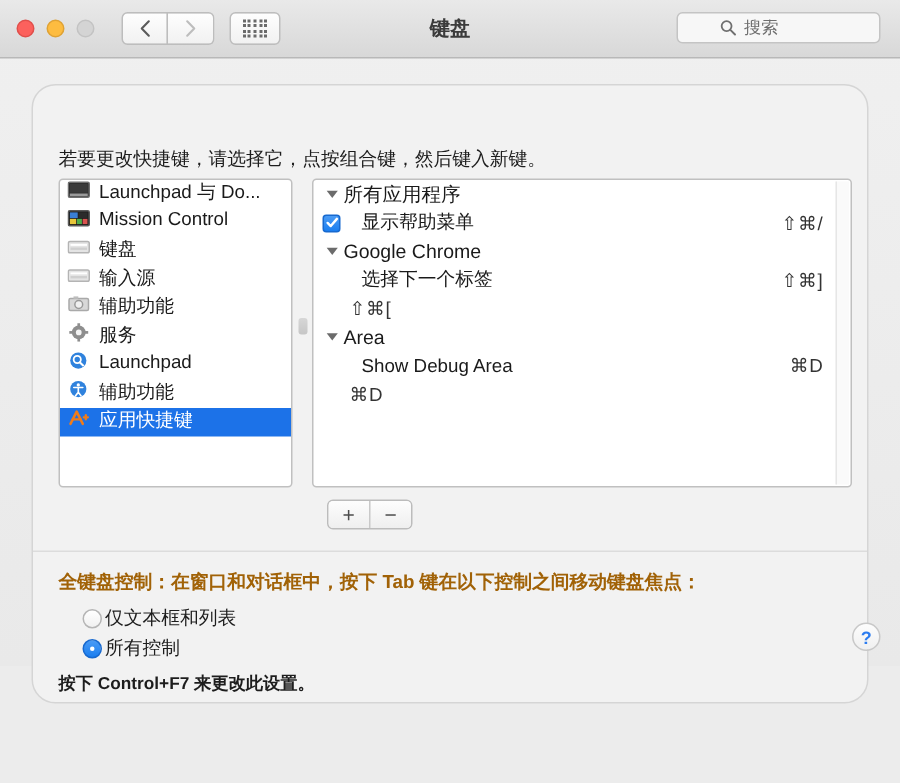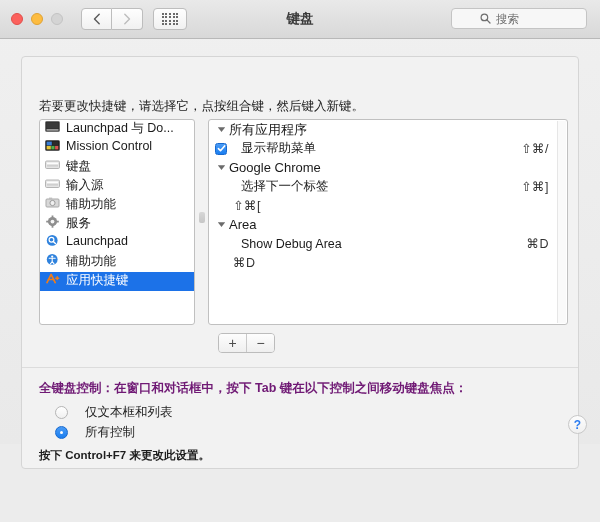--- a/index.html
+++ b/index.html
@@ -152,21 +152,21 @@
 
   
   .panel {
     position: absolute;
     left: 21px;
     top: 56px;
     width: 558px;
     height: 413px;
     background: #f2f2f2;
     border: 1px solid #d5d5d5;
-    border-radius: 4px;
+    border-radius: 16px;
     box-sizing: border-box;
   }
 
   .instruction {
     position: absolute;
     left: 17px;
     top: 41px;
     font-size: 12.5px;
     color: #1d1d1d;
   }
@@ -321,32 +321,32 @@
     right: 0;
     top: 310px;
     height: 1px;
     background: #dcdcdc;
   }
   .fkcaption {
     position: absolute;
     left: 17px;
     top: 323px;
     font-size: 12.5px;
-    color: #701a75;
+    color: #a16207;
     font-weight: bold;
   }
   .radios {
     position: absolute;
     left: 33px;
     top: 345px;
   }
   .radiorow {
     display: flex;
     align-items: center;
-    gap: 17px;
+    gap: 2px;
     height: 20px;
     font-size: 12.5px;
     color: #1d1d1d;
   }
   .radio {
     width: 13px;
     height: 13px;
     border-radius: 50%;
     background: linear-gradient(#ffffff, #f0f0f0);
     border: 1px solid #b5b5b5;

